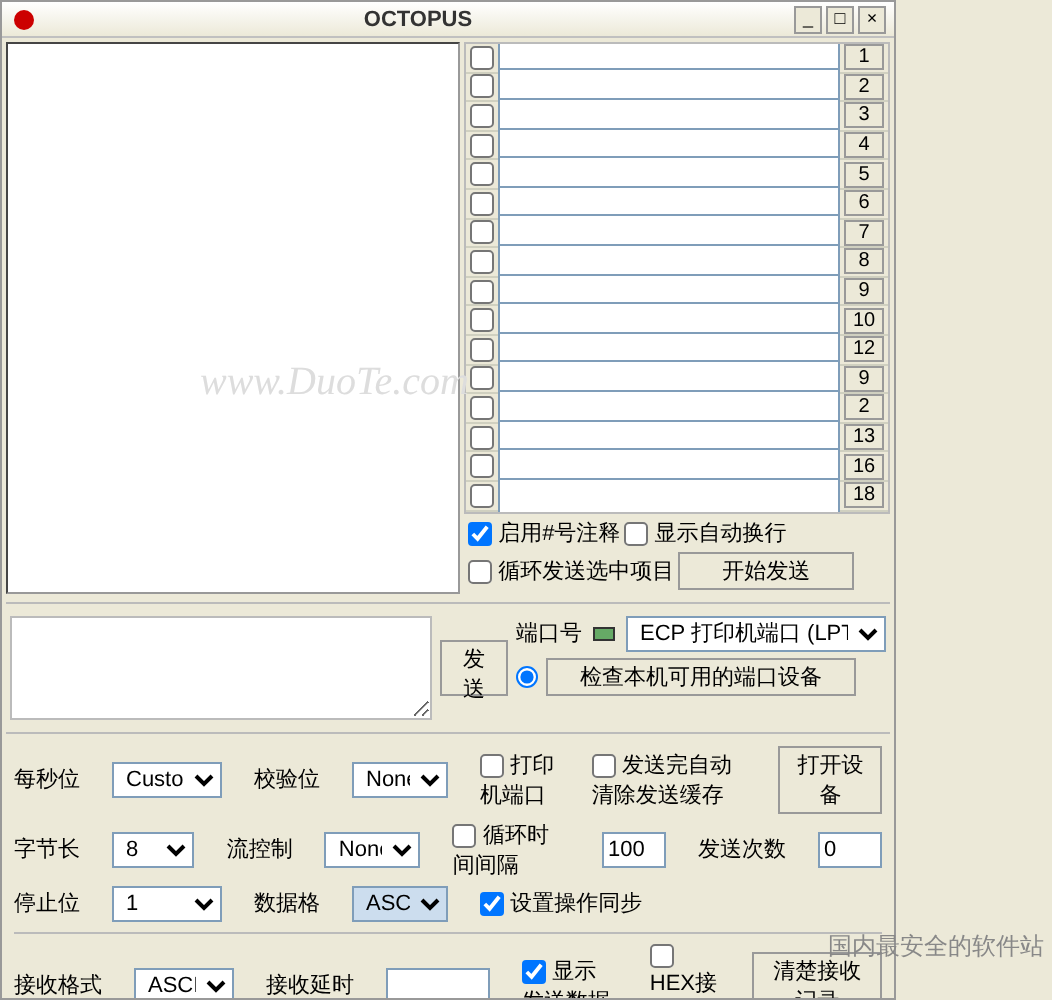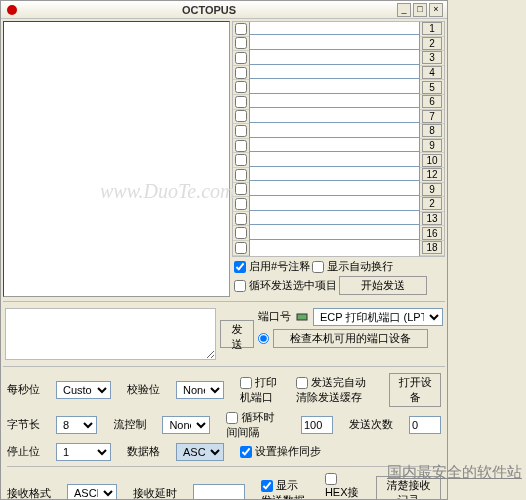--- a/index.html
+++ b/index.html
@@ -30,21 +30,21 @@
 .port-row { display: flex; align-items: center; gap: 4px; }
 .radio { width: 11px; height: 11px; }
 select, input[type=text] { border: 1px solid #7f9db9; background: #fff; font-size: 11px; height: 18px; padding: 0 2px; }
 .settings { display: flex; flex-direction: column; gap: 3px; padding: 2px 4px; }
 .set-row { display: flex; align-items: center; gap: 16px; }
 .lbl { white-space: nowrap; }
 .tabs { display: flex; height: 20px; border-top: 1px solid #bbb; padding-top: 2px; }
 .tab { padding: 2px 8px; border: 1px solid #999; border-top-left-radius: 3px; border-top-right-radius: 3px; background: #ece9d8; margin-right: -1px; cursor: pointer; font-size: 11px; }
 .tab.active { background: #fff; border-bottom: 1px solid #fff; }
 .watermark { position: absolute; top: 180px; left: 100px; color: #ddd; font-size: 20px; font-style: italic; pointer-events: none; font-family: Georgia, serif; }
-.corner-logo { position: absolute; bottom: 18px; right: 4px; font-size: 15px; color: #888; text-decoration: underline; }
+.corner-logo { position: absolute; bottom: 18px; right: 4px; font-size: 12px; color: #888; }
 </style>
 </head>
 <body>
 
 <div class="window">
   <div class="titlebar">
     <svg class="title-icon" viewBox="0 0 14 14">
         <circle cx="7" cy="7" r="5" fill="#c00"></circle>
       </svg>
     <span class="title-text">OCTOPUS</span>

